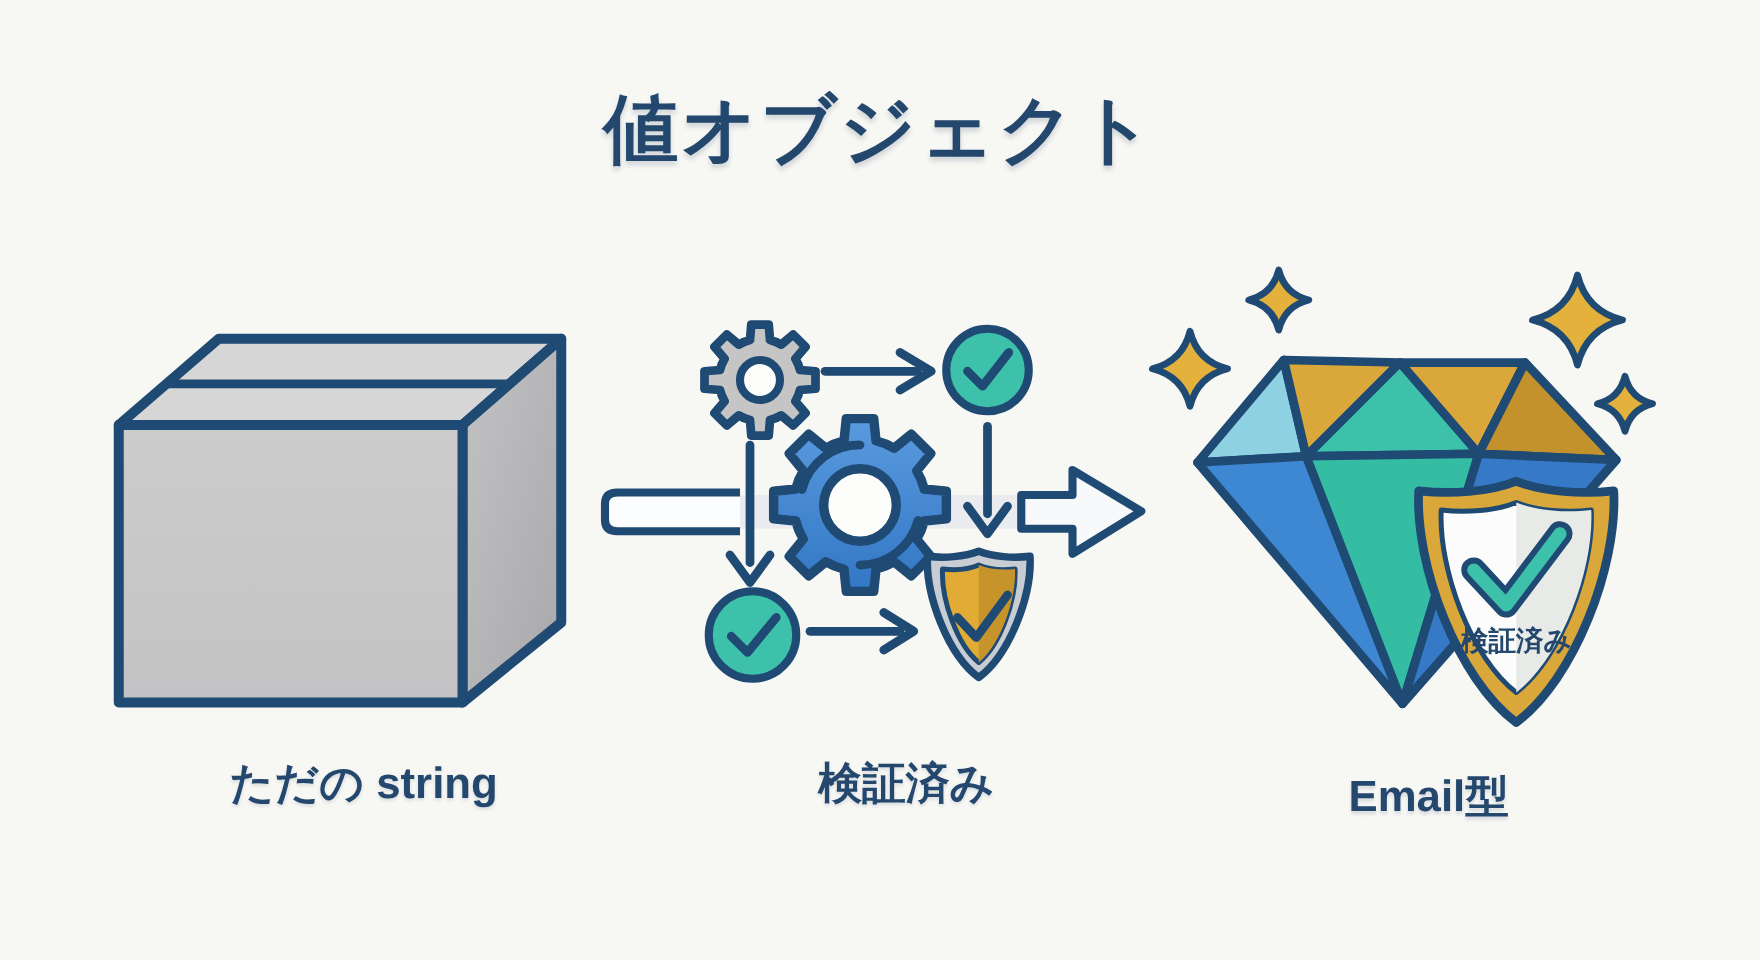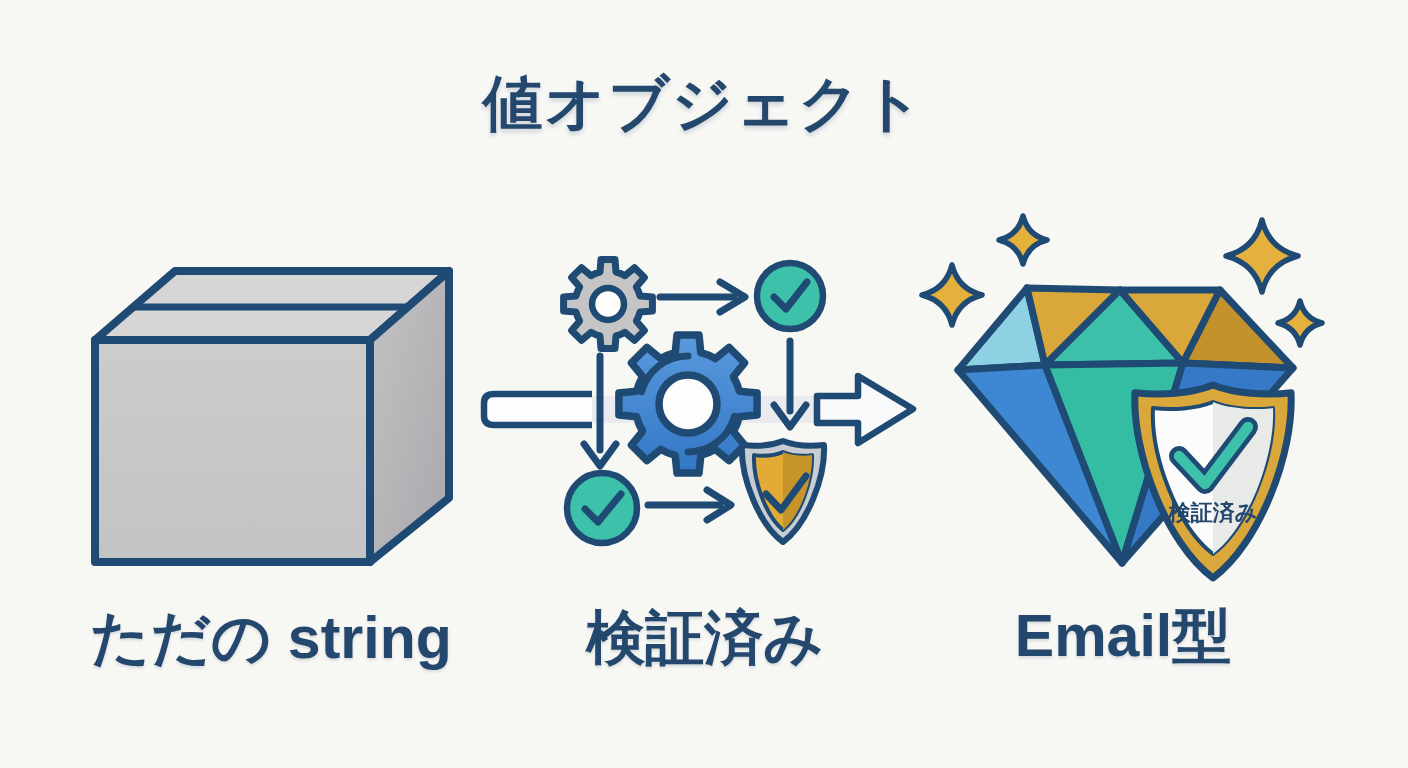--- a/index.html
+++ b/index.html
@@ -6,22 +6,22 @@
     --c-bg:#f7f7f4; --c-navy:#1f4a73; --c-text:#24486d; --c-teal:#3ec1ab;
     --c-blue:#3e87d3; --c-light_blue:#8ed1e3; --c-gold:#d9a73a; --c-gold_dark:#c3922c;
     --c-silver:#c8cdd3; --c-gray:#c5c5c5; --c-band:#e9ebee; --c-white:#fbfcfb;
   }
   html,body{margin:0;padding:0;background:var(--c-bg);}
   .canvas{position:relative;width:1408px;height:768px;background:var(--c-bg);overflow:hidden;
           font-family:"Liberation Sans","DejaVu Sans",sans-serif;border-radius:28px;}
   .title{position:absolute;left:0;right:0;top:74px;text-align:center;font-size:60px;line-height:1;
          font-weight:700;color:var(--c-text);letter-spacing:2px;
          text-shadow:0 3px 4px rgba(25,55,90,.18);}
-  .caption{position:absolute;font-size:59px;line-height:1;font-weight:700;color:var(--c-text);
-           transform:translateX(-50%);white-space:nowrap;text-shadow:0 2px 3px rgba(25,55,90,.15);}
+  .caption{position:absolute;font-size:35px;line-height:1;font-weight:700;color:var(--c-text);
+           transform:translateX(-50%);white-space:nowrap;text-shadow:0 2px 3px rgba(25,55,90,.15);margin-left:20px;}
   svg.art{position:absolute;left:0;top:0;}
   .ol{stroke:var(--c-navy);stroke-linejoin:round;}
   .arrow{stroke:var(--c-navy);stroke-width:7;stroke-linecap:round;stroke-linejoin:round;fill:none;}
   .badge-text{font-family:"Liberation Sans","DejaVu Sans",sans-serif;font-size:22px;font-weight:700;
               fill:var(--c-text);}
 </style>
 </head>
 <body>
 
 <div class="canvas">
@@ -137,14 +137,14 @@
       <path class="ol" fill="var(--c-white)" stroke-width="4" d="M 1213,402 C 1229.8,408.84 1253.8,410.36 1273,408.08 C 1275.4,455.2 1249,526.64 1213,554 C 1177,526.64 1150.6,455.2 1153,408.08 C 1172.2,410.36 1196.2,408.84 1213,402 Z"></path>
       <rect x="1213" y="398" width="70" height="162" fill="#e8eae8" clip-path="url(#clipBigInner)"></rect>
       <path d="M1179,456 L1205,484 L1248,427" fill="none" stroke="var(--c-navy)" stroke-width="20" stroke-linecap="round" stroke-linejoin="round"></path>
       <path d="M1179,456 L1205,484 L1248,427" fill="none" stroke="var(--c-teal)" stroke-width="10.5" stroke-linecap="round" stroke-linejoin="round"></path>
       <text class="badge-text" x="1213" y="520" text-anchor="middle">検証済み</text>
     </g>
   </svg>
 
   <div class="caption" style="left:271px;top:609px;">ただの string</div>
   <div class="caption" style="left:705px;top:609px;">検証済み</div>
-  <div class="caption" style="left:1123px;top:607px;text-align:center;">Email型</div>
+  <div class="caption" style="left:1123px;top:620px;text-align:center;">Email型</div>
 </div>
 
 </body></html>

